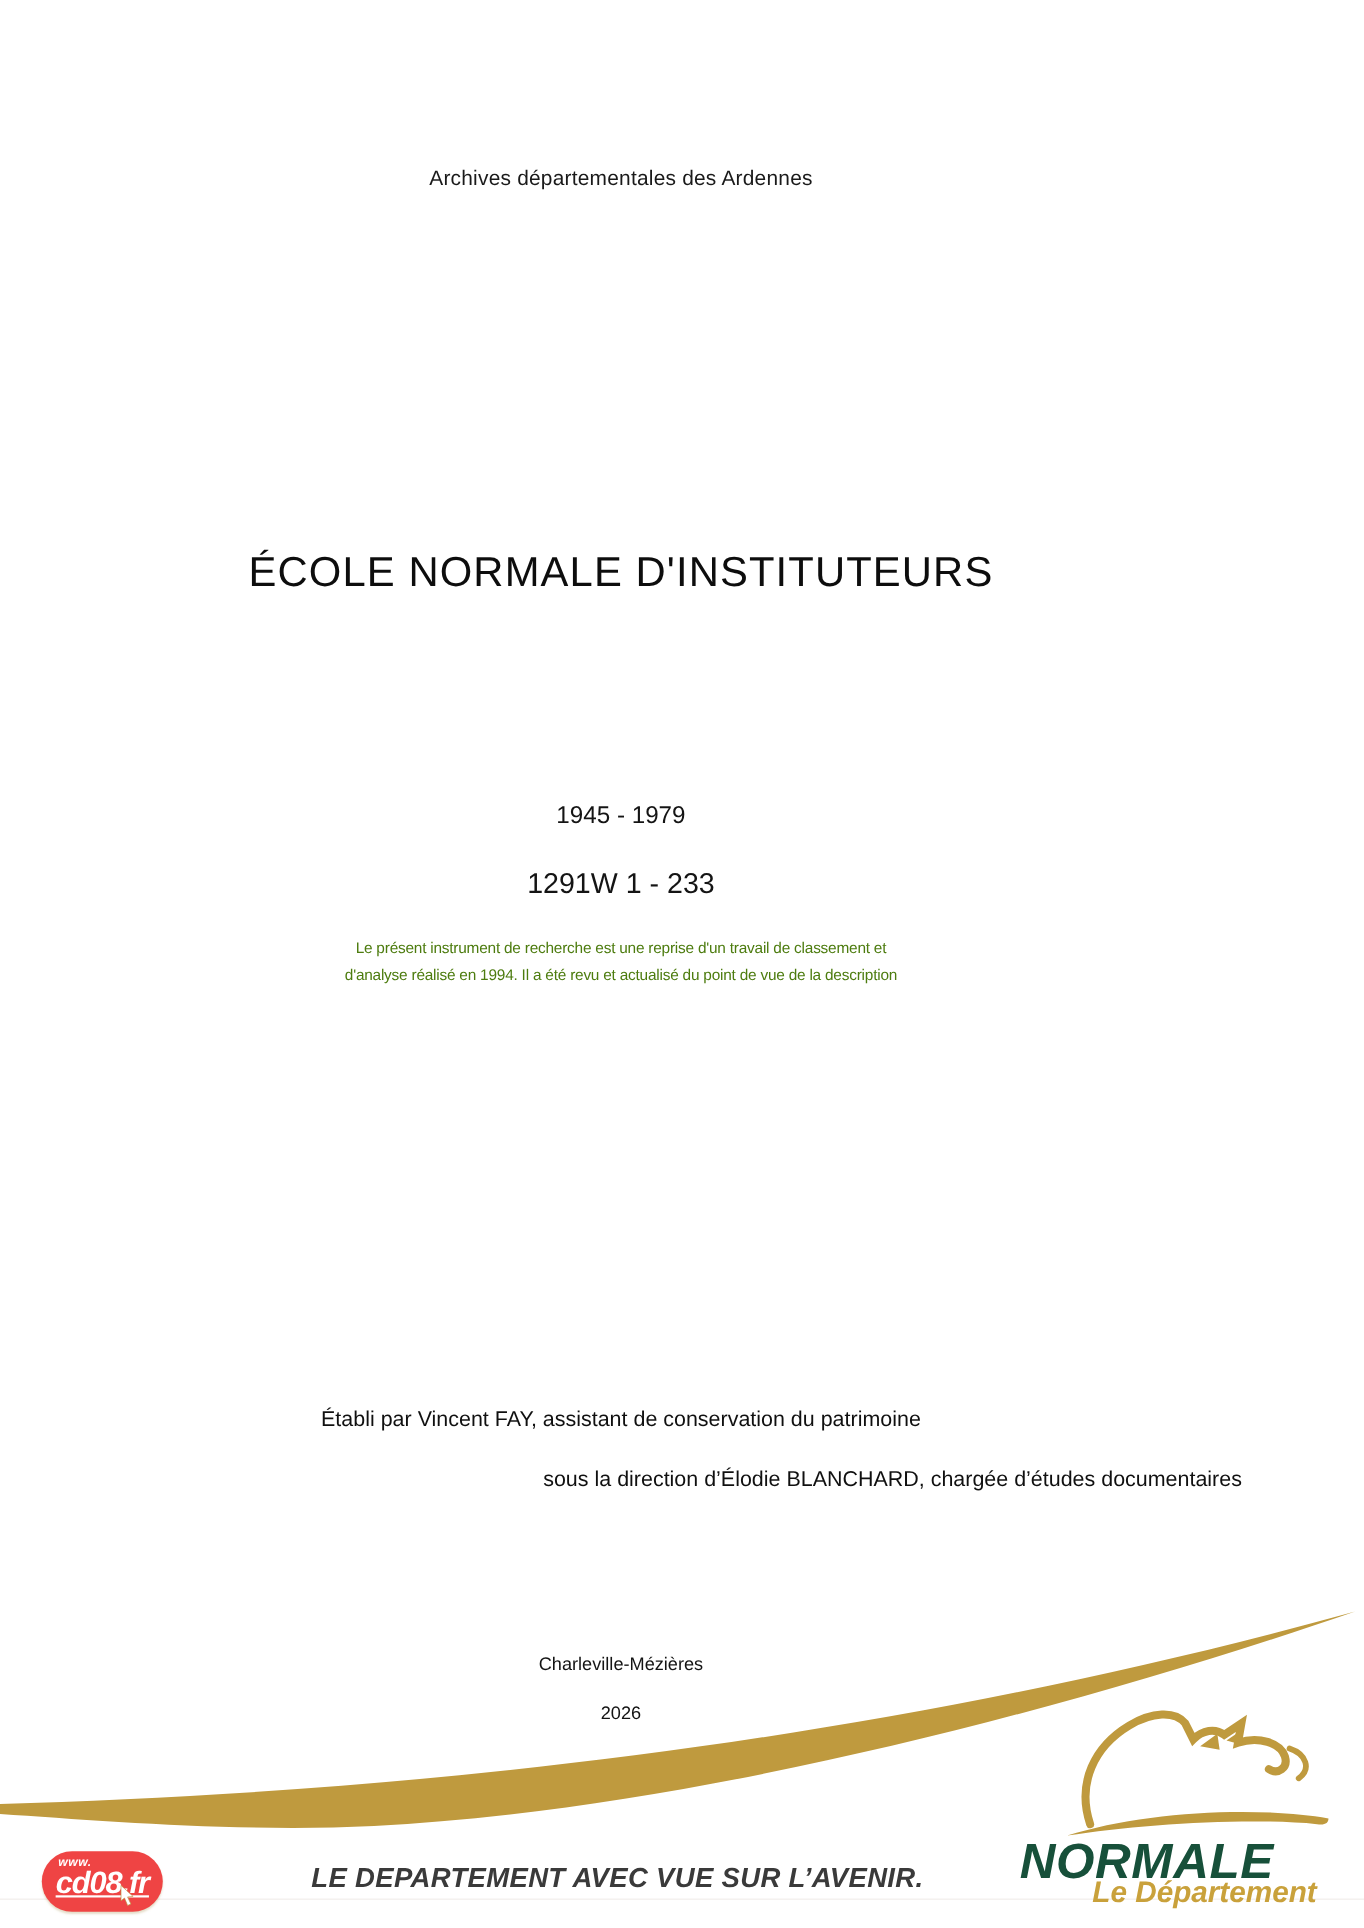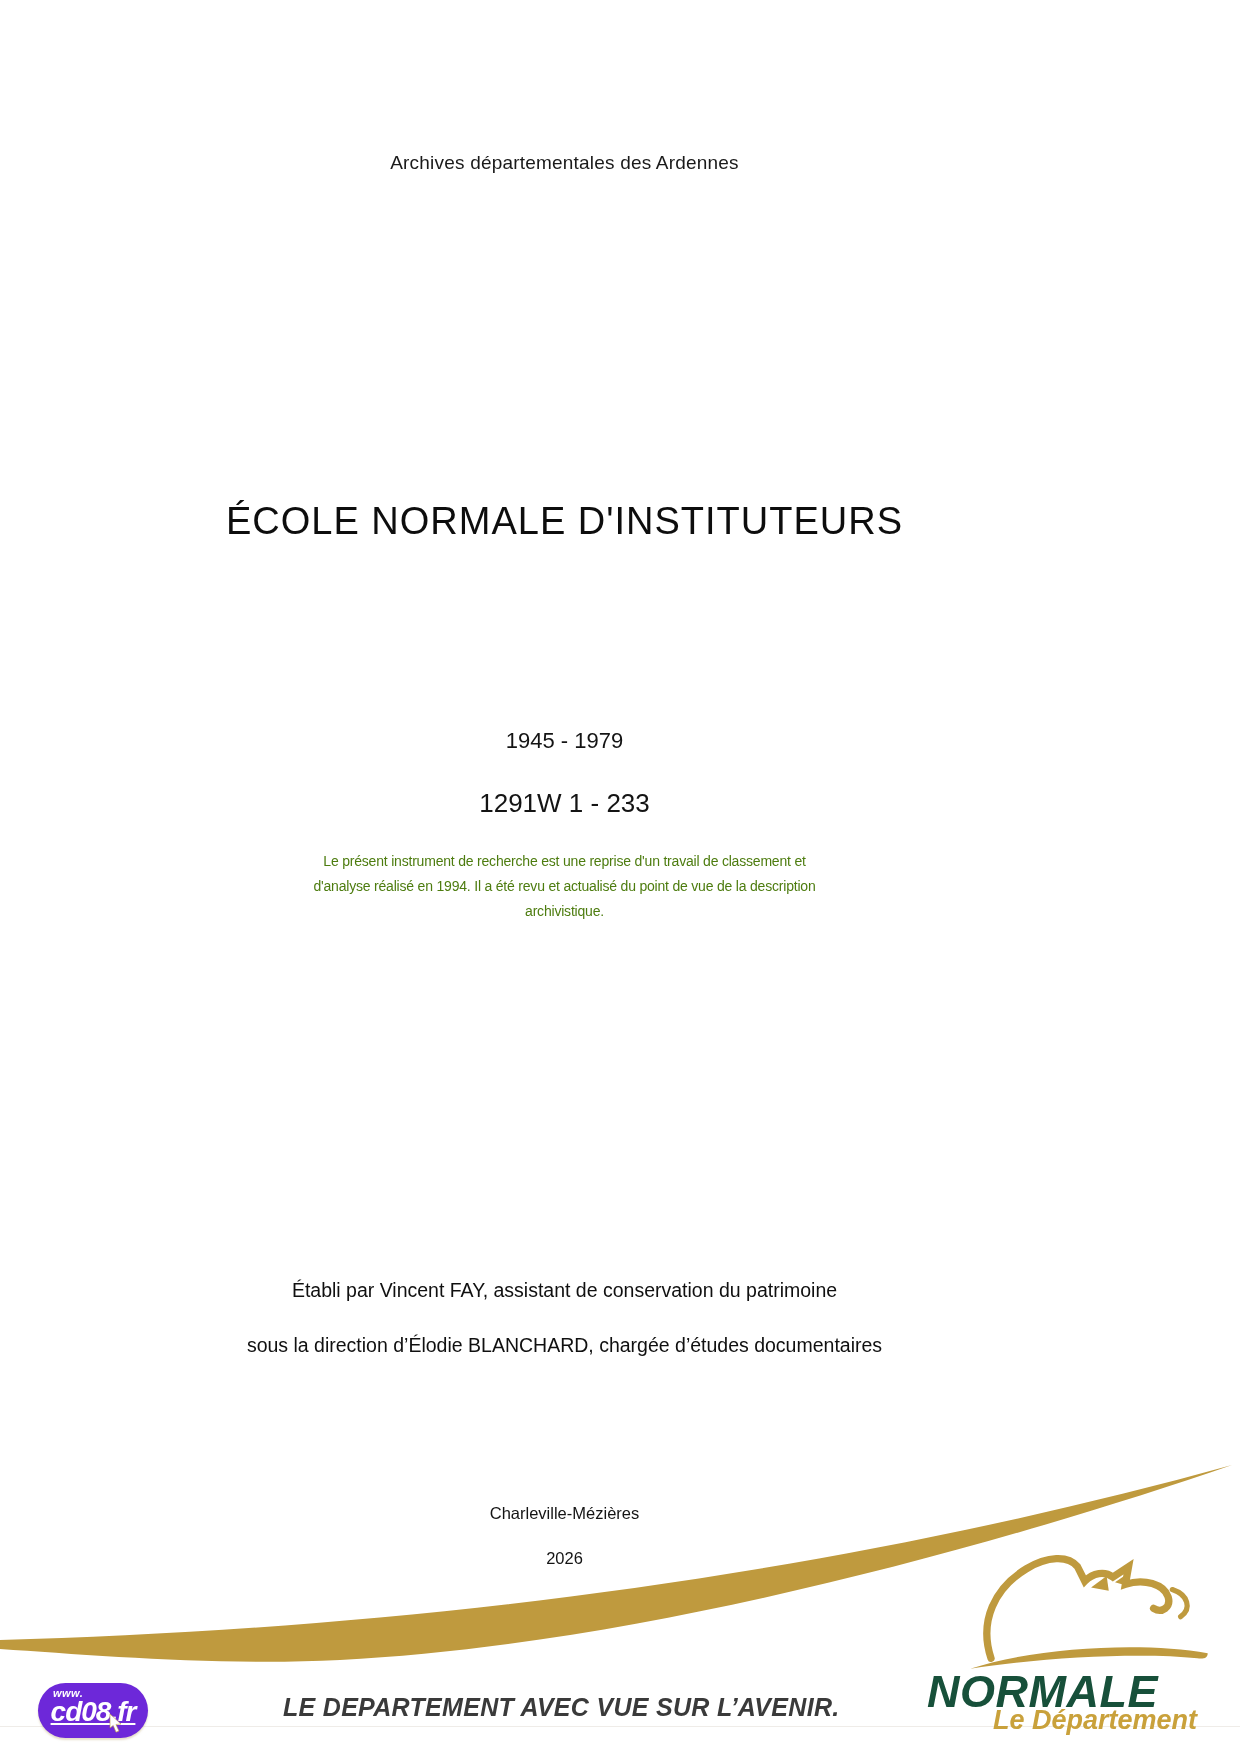--- a/index.html
+++ b/index.html
@@ -40,32 +40,32 @@
     color: #141414;
   }
   .description {
     top: 849px;
     font-size: 14px;
     line-height: 25px;
     letter-spacing: -0.2px;
     color: #4d7c0f;
   }
   .author-line { top: 1279px; font-size: 19.5px; color: #101010; }
-  .direction-line { top: 1334px; font-size: 19.5px; color: #101010; }
+  .direction-line { top: 1334px; font-size: 19.5px; color: #101010; text-align: right; }
   .city-line { top: 1504px; font-size: 16.5px; color: #141414; }
   .year-line { top: 1549px; font-size: 16.5px; color: #141414; }
 
   
   .swoosh-svg { left: 0; top: 1440px; width: 1240px; height: 260px; }
 
   .cd08-logo {
     left: 38px; top: 1683px;
     width: 110px; height: 55px;
     border-radius: 28px;
-    background: #6d28d9;
+    background: #ef4444;
     box-shadow: 0 2px 2px rgba(190,170,120,0.4);
   }
   .cd08-www {
     position: absolute; top: 4px; left: 15px;
     font-size: 11px; font-weight: 700; font-style: italic;
     color: #ffffff; letter-spacing: 0.5px;
   }
   .cd08-text {
     position: absolute; top: 13px; left: 0; width: 110px;
     text-align: center;
@@ -109,21 +109,20 @@
 
   <h1 class="abs centered doc-title">ÉCOLE NORMALE D'INSTITUTEURS</h1>
 
   <div class="abs centered date-range">1945 - 1979</div>
 
   <div class="abs centered reference">1291W 1 - 233</div>
 
   <div class="abs centered description">
     <div>Le présent instrument de recherche est une reprise d'un travail de classement et</div>
     <div>d'analyse réalisé en 1994. Il a été revu et actualisé du point de vue de la description</div>
-    <div>archivistique.</div>
   </div>
 
   <div class="abs centered author-line">Établi par Vincent FAY, assistant de conservation du patrimoine</div>
 
   <div class="abs centered direction-line">sous la direction d’Élodie BLANCHARD, chargée d’études documentaires</div>
 
   <div class="abs centered city-line">Charleville-Mézières</div>
 
   <div class="abs centered year-line">2026</div>
 

